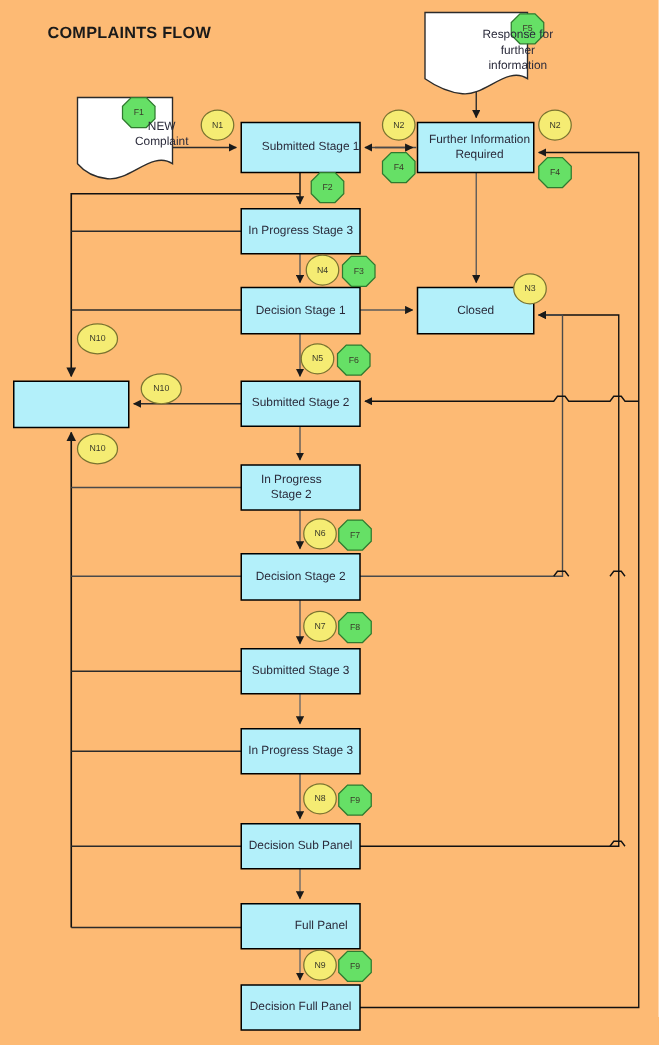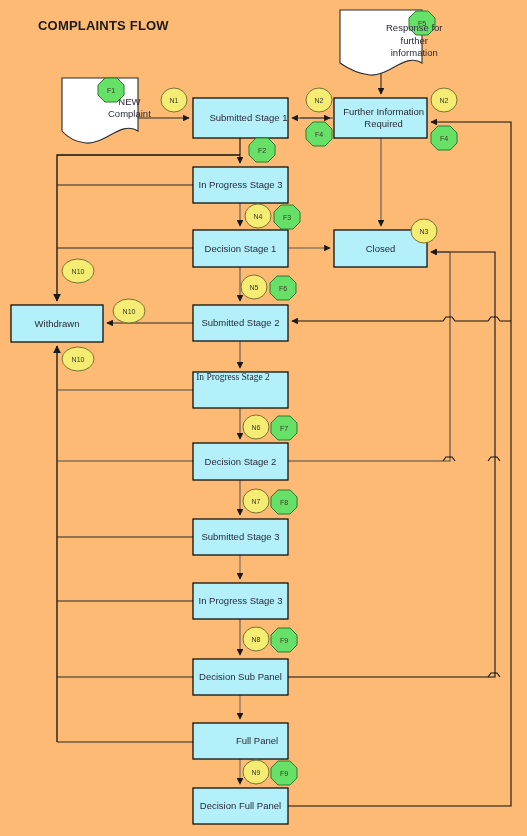--- a/index.html
+++ b/index.html
@@ -222,23 +222,22 @@
     <span>Response for<br>further<br>information</span>
   </div>
 
   <div class="node-label" style="left:193px; top:98px; width:111px; height:40px;">Submitted Stage 1</div>
   <div class="node-label" style="left:334px; top:98px; width:93px; height:40px;justify-content:flex-end;">
     <span>Further Information<br>Required</span>
   </div>
   <div class="node-label" style="left:193px; top:167px; width:95px; height:36px;">In Progress Stage 3</div>
   <div class="node-label" style="left:193px; top:230px; width:95px; height:37px;">Decision Stage 1</div>
   <div class="node-label" style="left:334px; top:230px; width:93px; height:37px;">Closed</div>
-  <div class="node-label" style="left:11px; top:305px; width:92px; height:37px;">Withdrawn</div>
   <div class="node-label" style="left:193px; top:305px; width:95px; height:36px;">Submitted Stage 2</div>
-  <div class="node-label" style="left:193px; top:360px; width:80px; height:36px;font-family:Liberation Serif, serif;">In Progress Stage 2</div>
+  <div class="node-label" style="left:193px; top:372px; width:80px; height:36px;">In Progress Stage 2</div>
   <div class="node-label" style="left:193px; top:443px; width:95px; height:37px;">Decision Stage 2</div>
   <div class="node-label" style="left:193px; top:519px; width:95px; height:36px;">Submitted Stage 3</div>
   <div class="node-label" style="left:193px; top:583px; width:95px; height:36px;">In Progress Stage 3</div>
   <div class="node-label" style="left:193px; top:659px; width:95px; height:36px;">Decision Sub Panel</div>
   <div class="node-label" style="left:193px; top:723px; width:95px; height:36px;padding-left:36px;">Full Panel</div>
   <div class="node-label" style="left:193px; top:788px; width:95px; height:36px;">Decision Full Panel</div>
 
   <div class="badge-label" style="left:98px; top:80px;">F1</div>
   <div class="badge-label" style="left:409px; top:13px;">F5</div>
   <div class="badge-label" style="left:161px; top:90px;">N1</div>

